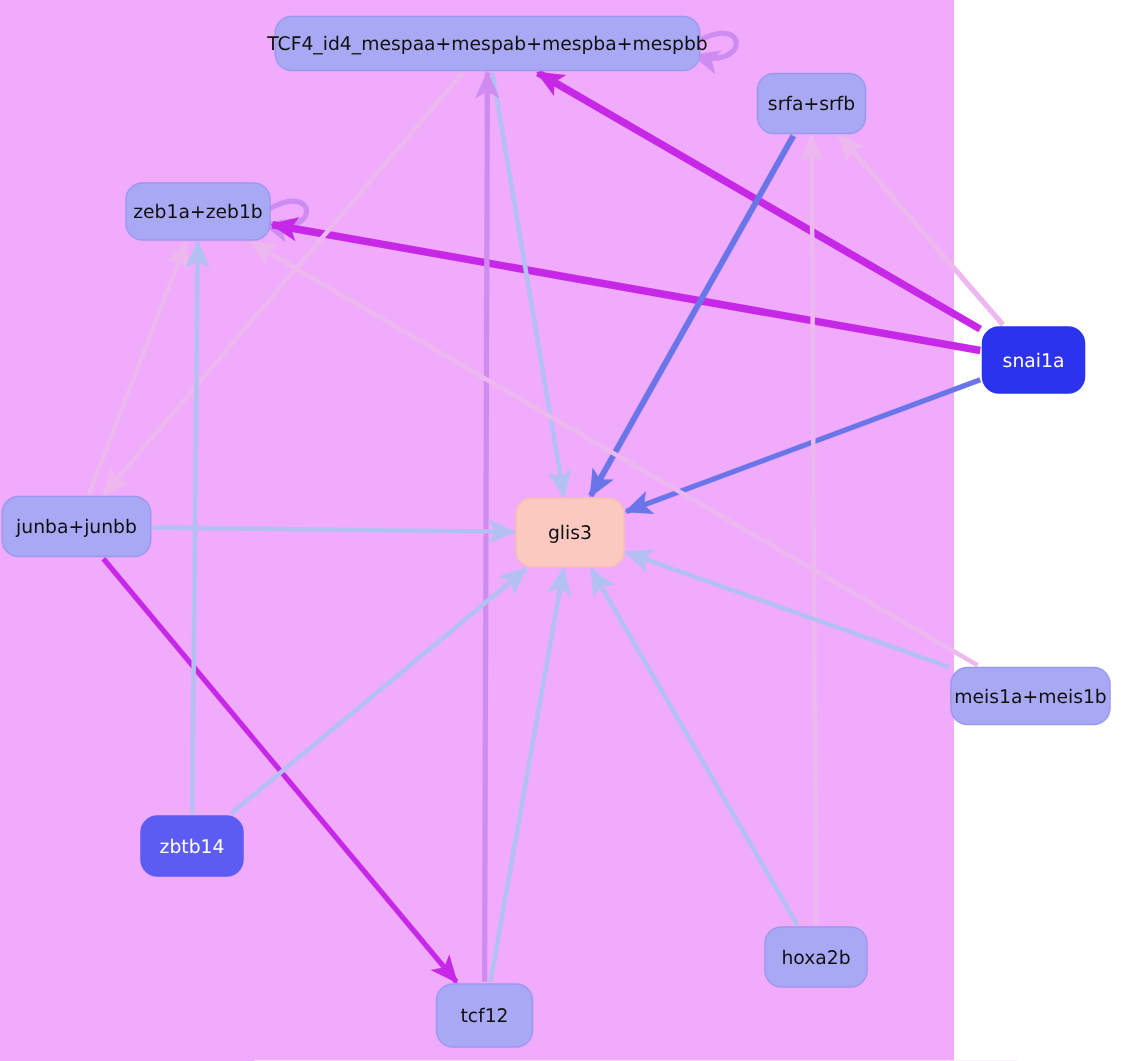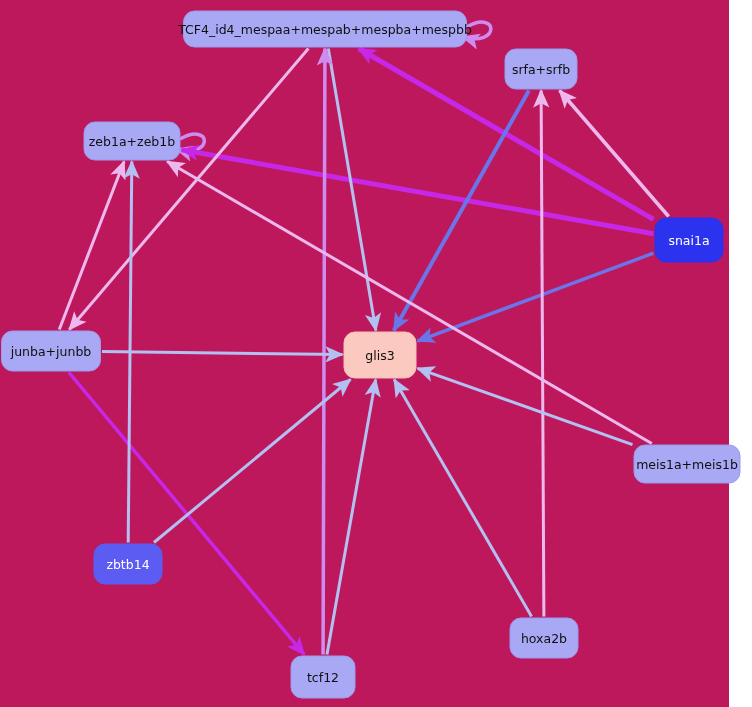--- a/index.html
+++ b/index.html
@@ -1,17 +1,17 @@
 <!DOCTYPE html>
 <html><head>
 <meta charset="utf-8">
 <style>
   html,body{margin:0;padding:0;background:#ffffff;}
   body{width:752px;height:707px;font-family:"DejaVu Sans","Liberation Sans",sans-serif;overflow:hidden;}
-  #graph-root{position:relative;width:729px;height:707px;background:#be185d;}
+  #graph-root{position:relative;width:636px;height:707px;background:#f0abfc;}
   svg#net{position:absolute;left:0;top:0;width:752px;height:707px;display:block;}
   .node-rect{stroke-width:1;}
   .node-label{font-family:"DejaVu Sans","Liberation Sans",sans-serif;font-size:12.5px;text-anchor:middle;dominant-baseline:middle;}
   .edge-path{fill:none;stroke-linecap:butt;}
 </style>
 </head>
 <body>
 
 <div id="graph-root">
   <svg id="net" viewBox="0 0 752 707">

